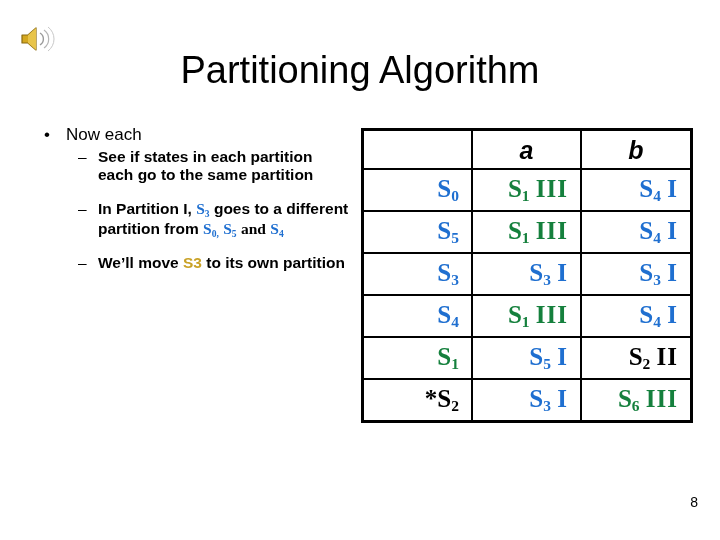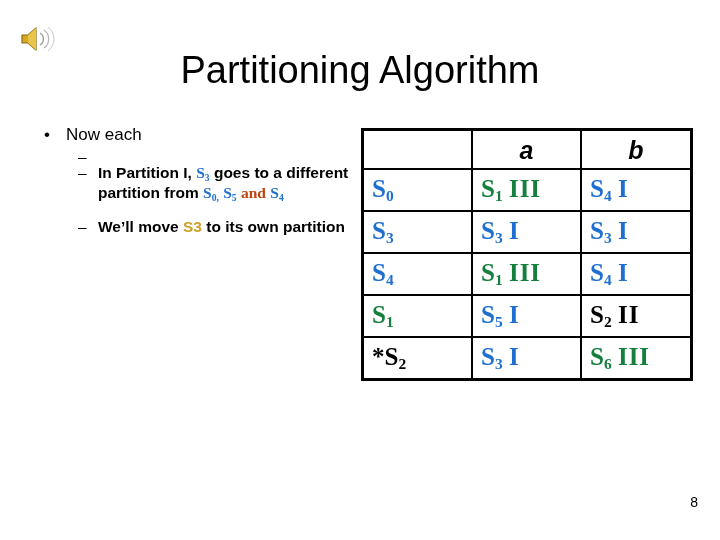--- a/index.html
+++ b/index.html
@@ -88,45 +88,45 @@
   .yellow { color: #000000; }
   .gold   { color: #C9A227; }
 
   .serif {
     font-family: "Liberation Serif", serif;
     font-weight: bold;
   }
   .serif-plain {
     font-family: "Liberation Serif", serif;
     font-weight: bold;
-    color: #c2410c;
+    color: #000000;
   }
   sub {
     font-size: 0.62em;
     vertical-align: baseline;
     position: relative;
     top: 0.28em;
   }
 
   
   #trans-table {
     position: absolute;
     left: 361px;
     top: 128px;
     width: 322px;
     border-collapse: collapse;
     table-layout: fixed;
     border: 3px solid #000000;
   }
   #trans-table td, #trans-table th {
     border: 2px solid #000000;
-    padding: 0 18px 0 8px;
+    padding: 0 12px 0 8px;
     height: 40px;
     vertical-align: middle;
-    text-align: left;
+    text-align: right;
     font-family: "Liberation Serif", serif;
     font-weight: bold;
     font-size: 25px;
     line-height: 26px;
   }
   #trans-table .c-state { width: 107px; }
   #trans-table .c-a     { width: 107px; }
   #trans-table .c-b     { width: 108px; }
   #trans-table thead td {
     height: 37px;
@@ -169,20 +169,21 @@
 
   <div id="body">
 
     <div class="lvl1">
       <span class="marker">•</span>
       <span>Now each</span>
     </div>
 
     <div class="lvl2">
       <span class="marker">–</span>
+      <span>See if states in each partition each go to the same partition</span>
     </div>
 
     <div class="gap-m"></div>
 
     <div class="lvl2">
       <span class="marker">–</span>
       <span>In Partition I,</span>
       <span class="serif blue"><span>S</span><sub>3</sub></span>
       <span>goes to a different partition from</span>
       <span class="serif blue"><span>S</span><sub>0,</sub></span>
@@ -210,20 +211,25 @@
         <td class="c-b">b</td>
       </tr>
     </thead>
     <tbody id="table-body">
         <tr>
           <td class="c-state"><span class="blue">S<sub>0</sub></span></td>
           <td class="c-a"><span class="green">S<sub>1</sub></span> <span class="bars green">III</span></td>
           <td class="c-b"><span class="blue">S<sub>4</sub></span> <span class="bars blue">I</span></td>
         </tr>
         <tr>
+          <td class="c-state"><span class="blue">S<sub>5</sub></span></td>
+          <td class="c-a"><span class="green">S<sub>1</sub></span> <span class="bars green">III</span></td>
+          <td class="c-b"><span class="blue">S<sub>4</sub></span> <span class="bars blue">I</span></td>
+        </tr>
+        <tr>
           <td class="c-state"><span class="blue">S<sub>3</sub></span></td>
           <td class="c-a"><span class="blue">S<sub>3</sub></span> <span class="bars blue">I</span></td>
           <td class="c-b"><span class="blue">S<sub>3</sub></span> <span class="bars blue">I</span></td>
         </tr>
         <tr>
           <td class="c-state"><span class="blue">S<sub>4</sub></span></td>
           <td class="c-a"><span class="green">S<sub>1</sub></span> <span class="bars green">III</span></td>
           <td class="c-b"><span class="blue">S<sub>4</sub></span> <span class="bars blue">I</span></td>
         </tr>
         <tr>

